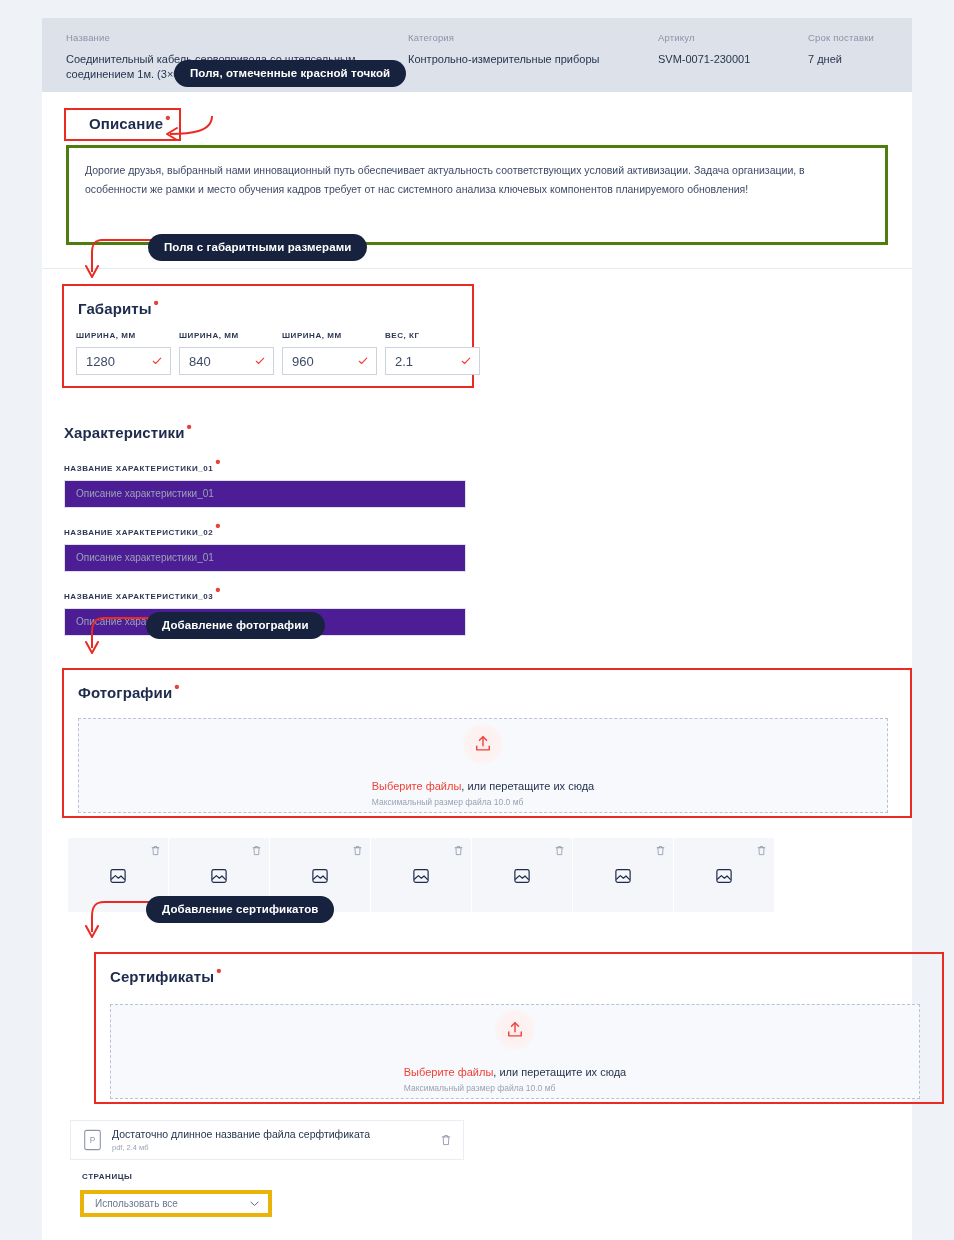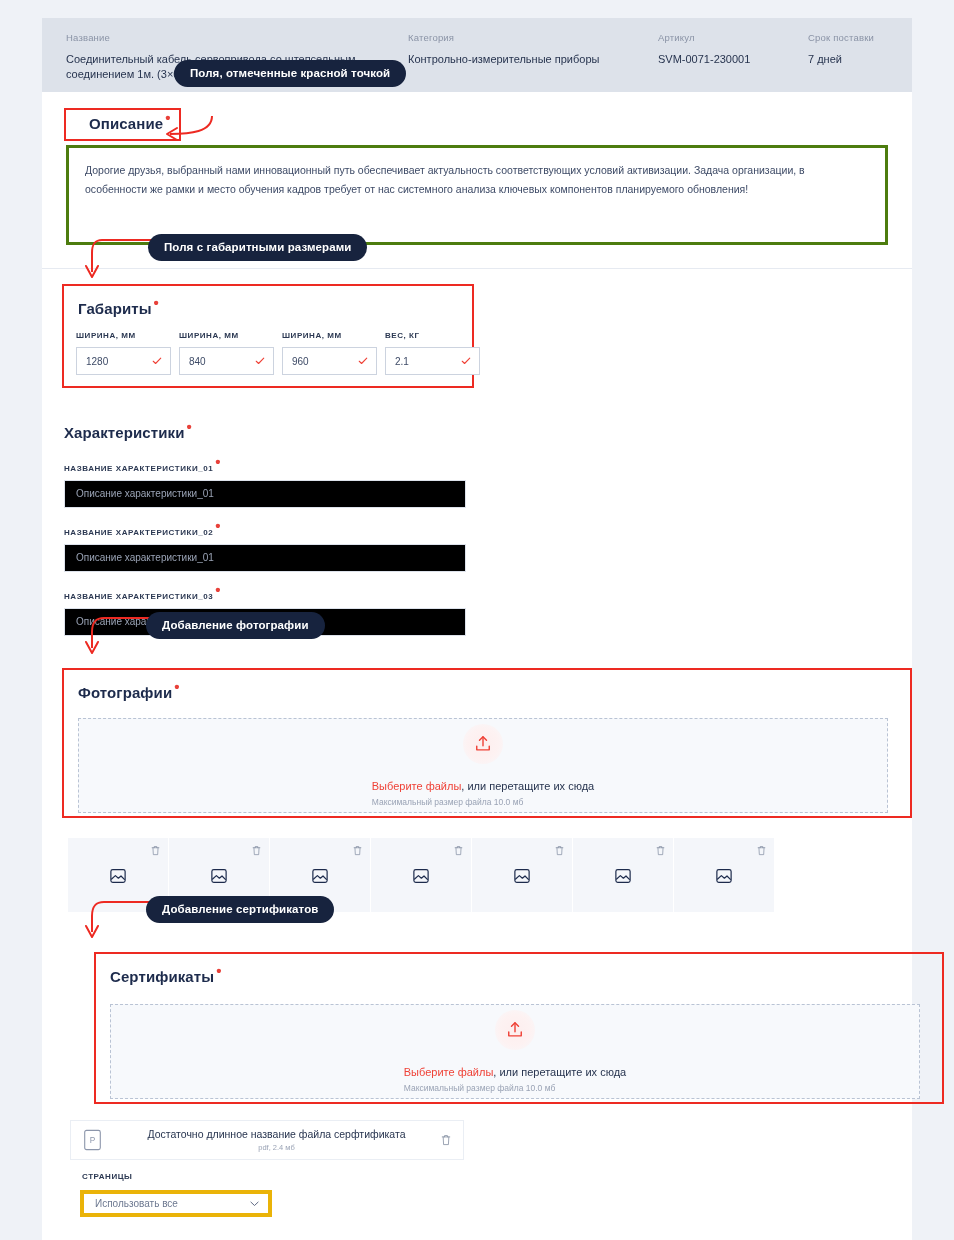--- a/index.html
+++ b/index.html
@@ -64,36 +64,36 @@
   }
   #dimensions-box .sec-title{position:absolute;left:14px;top:14px;}
   .dim-fields{position:absolute;left:12px;top:45px;display:flex;gap:8px;}
   .dim-field{width:95px;}
   .dim-flabel{
     font-size:8px;font-weight:bold;color:#2b3852;letter-spacing:.55px;margin-bottom:7px;
   }
   .dim-input{
     position:relative;height:28px;border:1px solid #ccd3df;background:#fff;
     box-sizing:border-box;display:flex;align-items:center;padding:0 9px;
-    font-size:10px;color:#3d4a66;
+    font-size:13px;color:#3d4a66;
   }
   .dim-check{
     position:absolute;right:8px;top:50%;transform:translateY(-50%);
     width:10px;height:10px;
   }
 
   
   #characteristics-section{top:424px;height:210px;}
   #characteristics-section .sec-title{position:absolute;left:22px;top:0;}
   .ch-row{position:absolute;left:22px;width:402px;}
   .ch-label{
     font-size:8px;font-weight:bold;color:#2b3852;letter-spacing:.55px;margin-bottom:7px;
   }
   .ch-input{
-    height:28px;border:1px solid #dde2eb;background:#000000;box-sizing:border-box;
+    height:28px;border:1px solid #dde2eb;background:#4c1d95;box-sizing:border-box;
     display:flex;align-items:center;padding:0 11px;font-size:10px;color:#9aa3b5;
   }
 
   
   .upload-block{position:absolute;left:62px;width:850px;}
   .upload-block .sec-title{position:absolute;left:14px;top:14px;}
   .dropzone{
     position:absolute;left:14px;width:810px;height:95px;
     border:1px dashed #b9c3d4;background:#f7f9fc;box-sizing:border-box;
     display:flex;align-items:center;justify-content:center;
@@ -128,21 +128,21 @@
   #cert-file-card{
     position:absolute;left:70px;top:1120px;width:394px;height:110px;
     background:#fff;box-sizing:border-box;
   }
   .cf-row{
     position:absolute;left:0;top:0;width:394px;height:40px;
     border:1px solid #eaeef4;box-sizing:border-box;display:flex;align-items:center;
     padding:0 12px;
   }
   .cf-icon{width:19px;height:22px;margin-right:10px;flex:0 0 auto;}
-  .cf-texts{flex:1 1 auto;text-align:center;}
+  .cf-texts{flex:1 1 auto;}
   .cf-name{font-size:10.5px;color:#27344f;line-height:13px;}
   .cf-meta{font-size:7.5px;color:#9aa3b5;margin-top:2px;}
   .cf-del{width:10px;height:12px;flex:0 0 auto;}
   .cf-pages-label{
     position:absolute;left:12px;top:52px;
     font-size:8px;font-weight:bold;color:#2b3852;letter-spacing:.55px;
   }
   .cf-select{
     position:absolute;left:10px;top:70px;width:192px;height:27px;
     border:4px solid #eab308;background:#fff;box-sizing:border-box;

